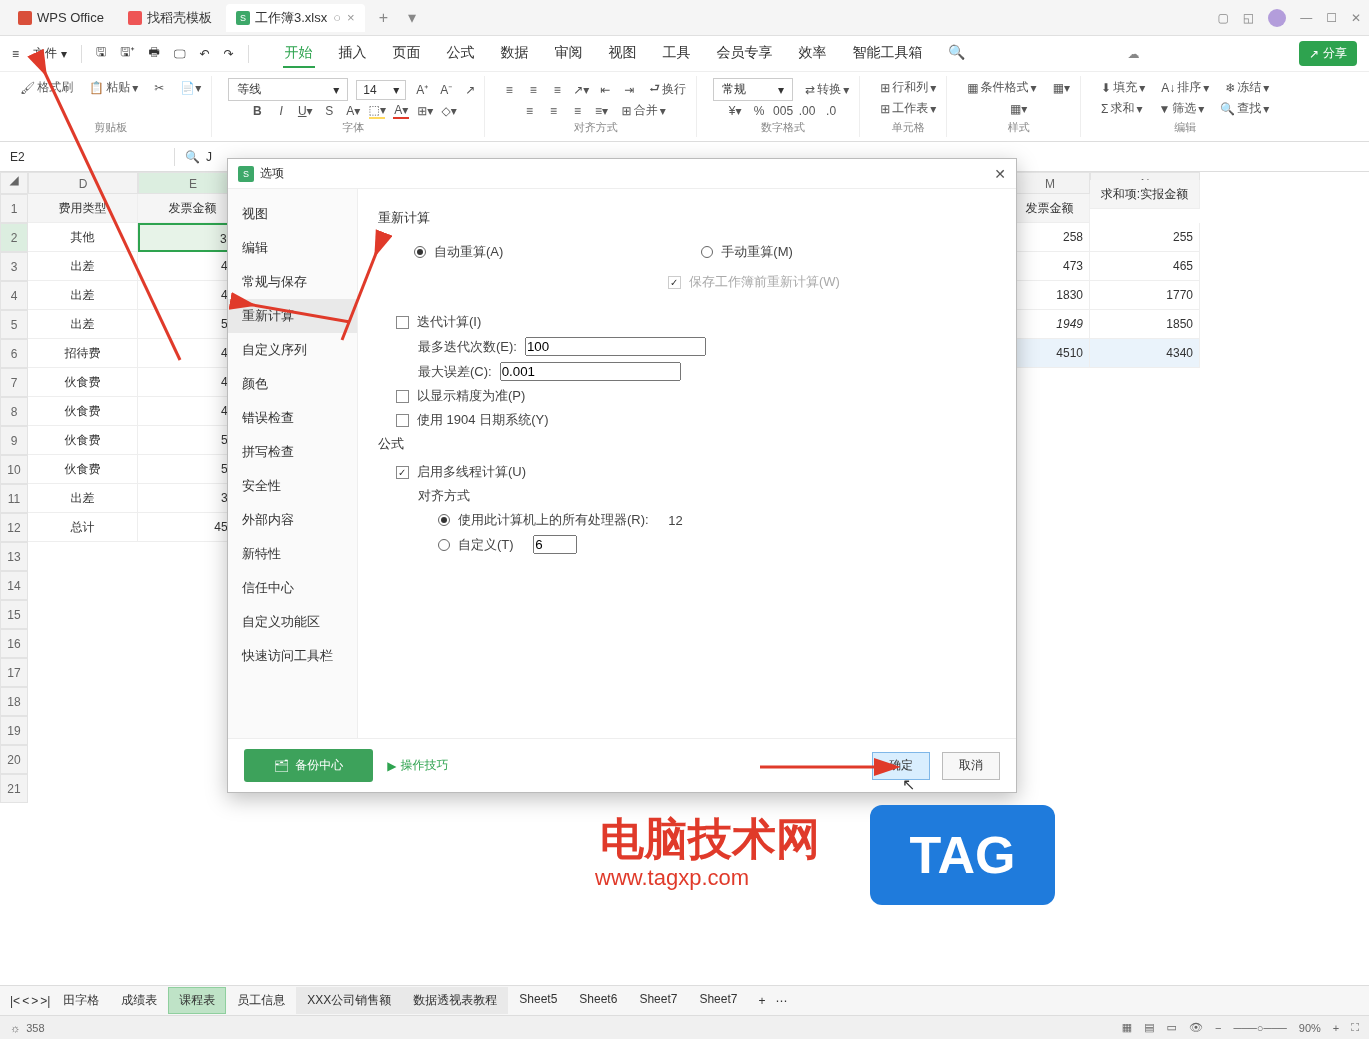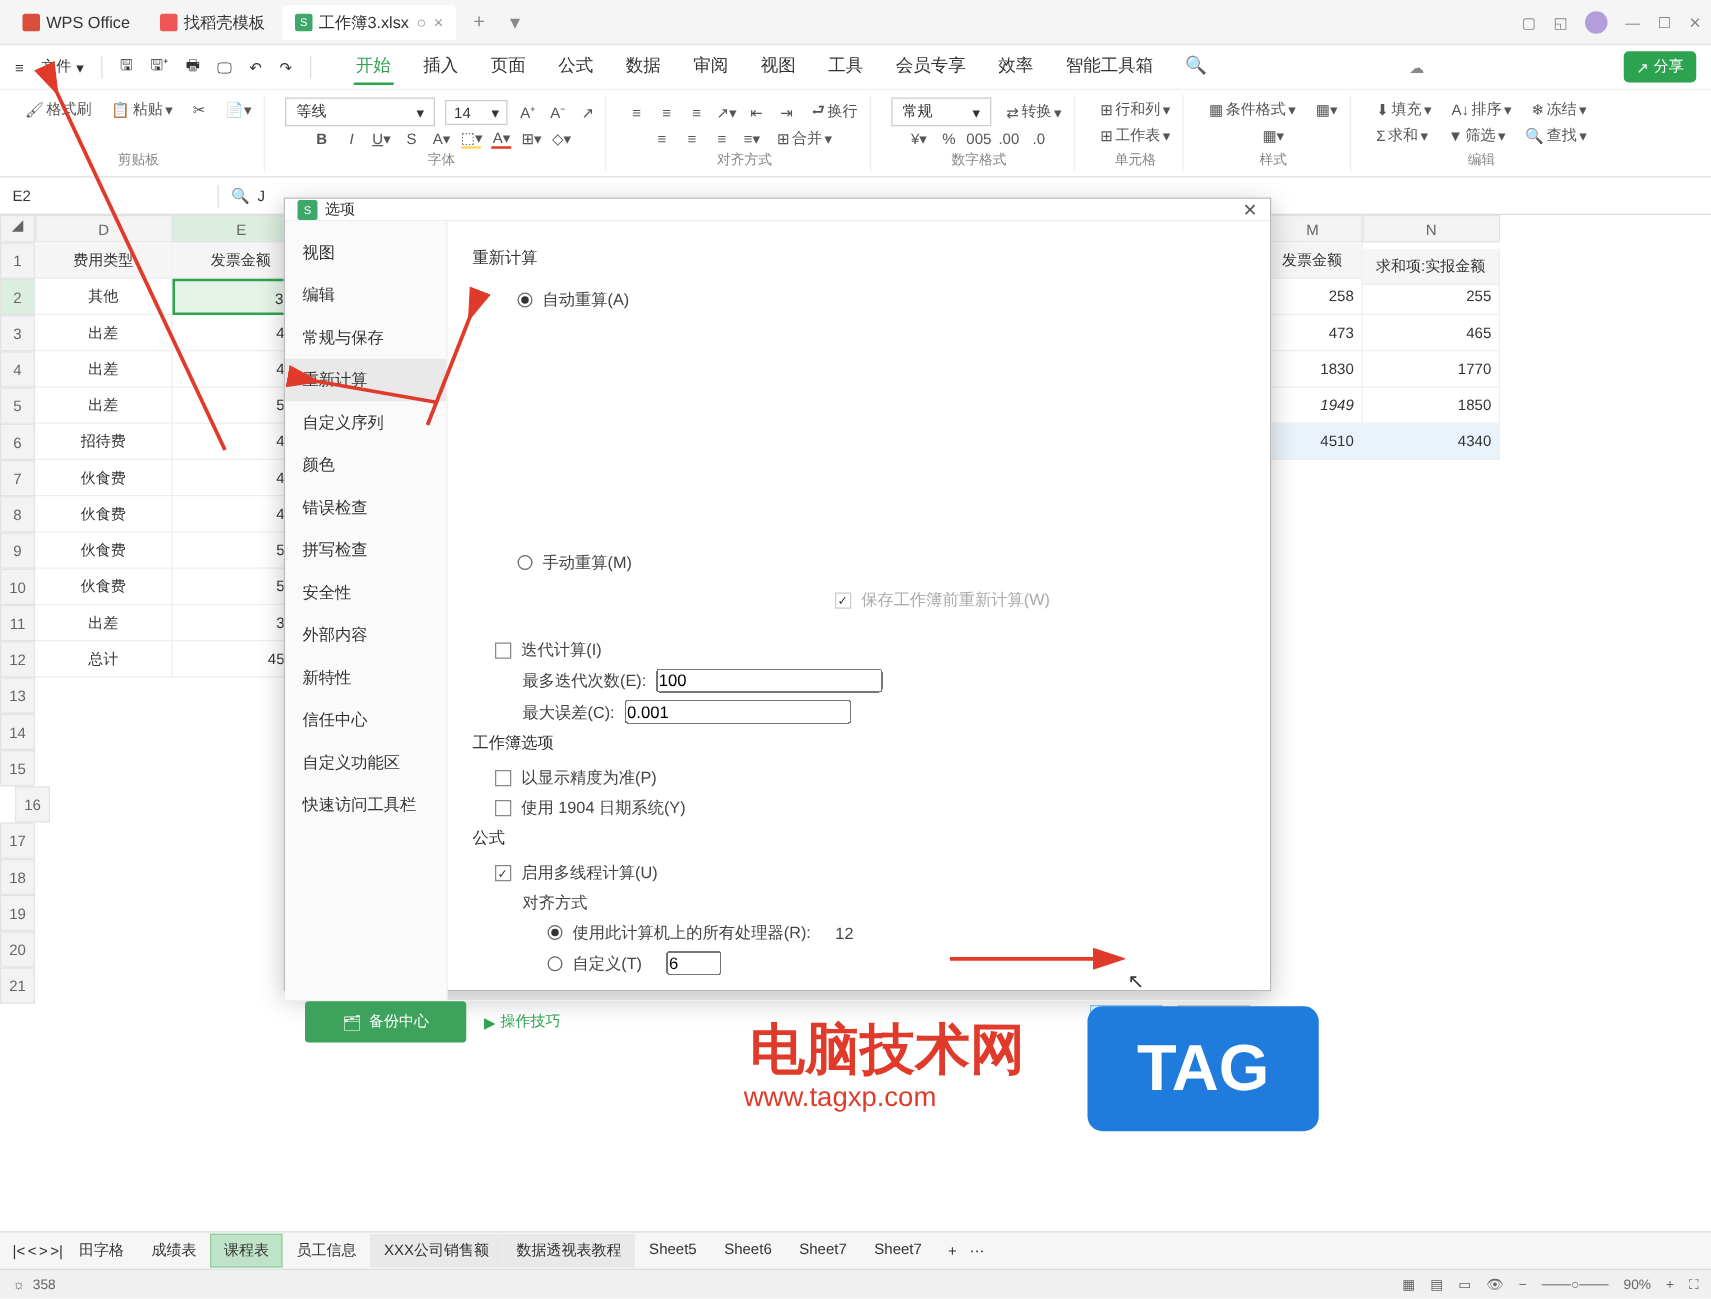--- a/index.html
+++ b/index.html
@@ -298,21 +298,21 @@
     <div class="hcell rowh" style="position: absolute; left: 0px; top: 167px;">6</div>
     <div class="hcell rowh" style="position: absolute; left: 0px; top: 196px;">7</div>
     <div class="hcell rowh" style="position: absolute; left: 0px; top: 225px;">8</div>
     <div class="hcell rowh" style="position: absolute; left: 0px; top: 254px;">9</div>
     <div class="hcell rowh" style="position: absolute; left: 0px; top: 283px;">10</div>
     <div class="hcell rowh" style="position: absolute; left: 0px; top: 312px;">11</div>
     <div class="hcell rowh" style="position: absolute; left: 0px; top: 341px;">12</div>
     <div class="hcell rowh" style="position: absolute; left: 0px; top: 370px;">13</div>
     <div class="hcell rowh" style="position: absolute; left: 0px; top: 399px;">14</div>
     <div class="hcell rowh" style="position: absolute; left: 0px; top: 428px;">15</div>
-    <div class="hcell rowh" style="position: absolute; left: 12px; top: 457px;">16</div>
+    <div class="hcell rowh" style="position: absolute; left: 0px; top: 457px;">16</div>
     <div class="hcell rowh" style="position: absolute; left: 0px; top: 486px;">17</div>
     <div class="hcell rowh" style="position: absolute; left: 0px; top: 515px;">18</div>
     <div class="hcell rowh" style="position: absolute; left: 0px; top: 544px;">19</div>
     <div class="hcell rowh" style="position: absolute; left: 0px; top: 573px;">20</div>
     <div class="hcell rowh" style="position: absolute; left: 0px; top: 602px;">21</div>
     <div class="cell hdr" style="left: 28px; top: 22px; width: 110px;">费用类型</div>
     <div class="cell hdr" style="left: 138px; top: 22px; width: 110px;">发票金额</div>
     <div class="cell center" style="left: 28px; top: 51px; width: 110px;">其他</div>
     <div class="cell  sel" style="left: 138px; top: 51px; width: 110px;">358</div>
     <div class="cell center" style="left: 28px; top: 80px; width: 110px;">出差</div>
@@ -329,21 +329,21 @@
     <div class="cell " style="left: 138px; top: 225px; width: 110px;">437</div>
     <div class="cell center" style="left: 28px; top: 254px; width: 110px;">伙食费</div>
     <div class="cell " style="left: 138px; top: 254px; width: 110px;">509</div>
     <div class="cell center" style="left: 28px; top: 283px; width: 110px;">伙食费</div>
     <div class="cell " style="left: 138px; top: 283px; width: 110px;">590</div>
     <div class="cell center" style="left: 28px; top: 312px; width: 110px;">出差</div>
     <div class="cell " style="left: 138px; top: 312px; width: 110px;">378</div>
     <div class="cell center" style="left: 28px; top: 341px; width: 110px;">总计</div>
     <div class="cell " style="left: 138px; top: 341px; width: 110px;">4510</div>
     <div class="cell hdr" style="left: 1010px; top: 22px; width: 80px;">发票金额</div>
-    <div class="cell hdr" style="left: 1090px; top: 27px; width: 110px;">求和项:实报金额</div>
+    <div class="cell hdr" style="left: 1090px; top: 8px; width: 110px;">求和项:实报金额</div>
     <div class="cell" style="left: 1010px; top: 51px; width: 80px;">258</div>
     <div class="cell" style="left: 1090px; top: 51px; width: 110px;">255</div>
     <div class="cell" style="left: 1010px; top: 80px; width: 80px;">473</div>
     <div class="cell" style="left: 1090px; top: 80px; width: 110px;">465</div>
     <div class="cell" style="left: 1010px; top: 109px; width: 80px;">1830</div>
     <div class="cell" style="left: 1090px; top: 109px; width: 110px;">1770</div>
     <div class="cell" style="left: 1010px; top: 138px; width: 80px; font-style: italic;">1949</div>
     <div class="cell" style="left: 1090px; top: 138px; width: 110px;">1850</div>
     <div class="cell hl" style="left: 1010px; top: 167px; width: 80px;">4510</div>
     <div class="cell hl" style="left: 1090px; top: 167px; width: 110px;">4340</div>
@@ -367,21 +367,21 @@
         <div class="item">拼写检查</div>
         <div class="item">安全性</div>
         <div class="item">外部内容</div>
         <div class="item">新特性</div>
         <div class="item">信任中心</div>
         <div class="item">自定义功能区</div>
         <div class="item">快速访问工具栏</div>
       </div>
     <div class="dlg-main">
       <div class="section-title">重新计算</div>
-      <div style="display:flex; gap:180px; margin-left:18px;flex-direction:column;">
+      <div style="display:flex; gap:180px; margin-left:18px;">
         <label class="optrow">
             <span class="rad on"></span>
             <span>自动重算(A)</span>
           </label>
         <label class="optrow">
             <span class="rad"></span>
             <span>手动重算(M)</span>
           </label>
       </div>
       <div class="optrow" style="margin-left:290px; color:#aaa;">
@@ -396,21 +396,20 @@
         </label>
       <div class="optrow indent2">
           <span>最多迭代次数(E):</span>
           <input class="sm" value="100" style="">
         </div>
       <div class="optrow indent2">
           <span>最大误差(C):</span>
           <input class="sm" value="0.001" style="">
         </div>
 
-      <div class="section-title">工作簿选项</div>
       <label class="optrow">
           <span class="chk"></span>
           <span>以显示精度为准(P)</span>
         </label>
       <label class="optrow">
           <span class="chk"></span>
           <span>使用 1904 日期系统(Y)</span>
         </label>
 
       <div class="section-title">公式</div>

